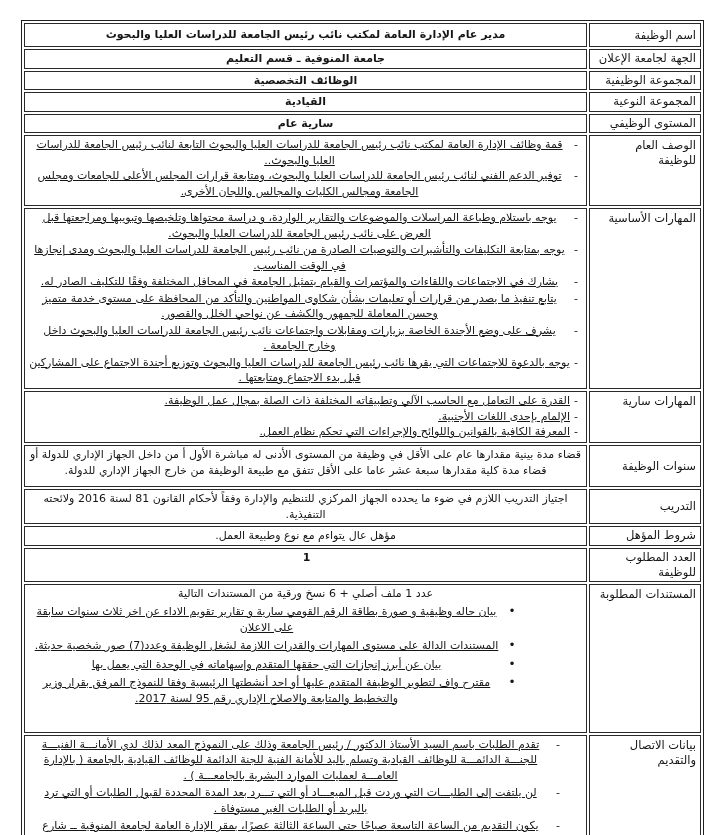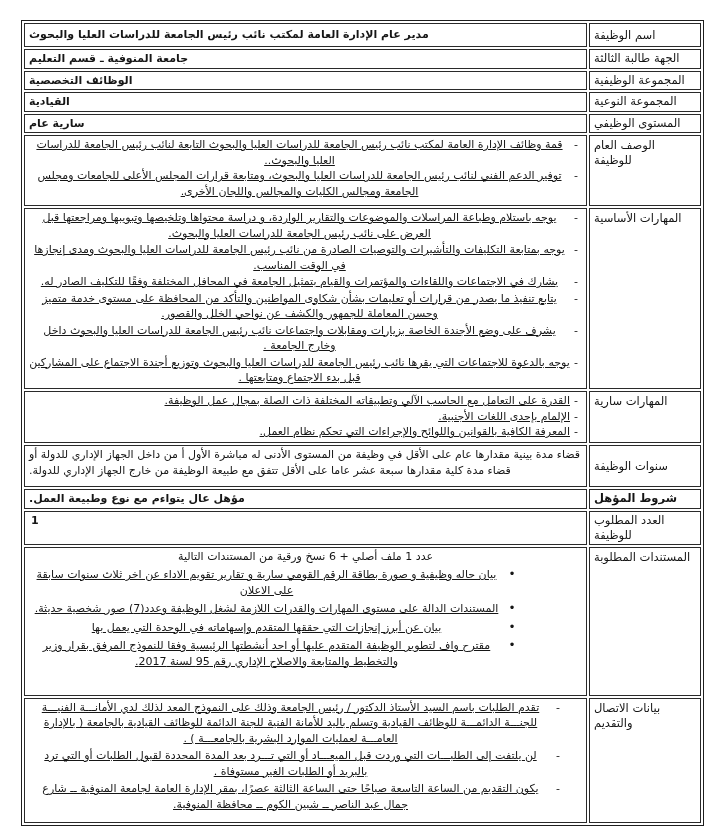--- a/index.html
+++ b/index.html
@@ -31,43 +31,43 @@
   col.col-label { width: 112px; }
   td {
     border: 1px solid #2a2a2a;
     padding: 1px 4px;
     vertical-align: middle;
     overflow: hidden;
   }
   .label-cell {
     font-size: 11.5px;
     line-height: 15px;
-    text-align: left;
+    text-align: right;
     color: #141414;
   }
   .value-cell {
     font-size: 11px;
     line-height: 15.5px;
     color: #161616;
   }
-  .value-text { text-align: left; }
+  .value-text { text-align: center; }
   
   .row-job-title .value-text,
   .row-advertiser .value-text,
   .row-job-group .value-text,
   .row-type-group .value-text,
   .row-job-level .value-text,
   .row-required-count .value-text { font-weight: bold; }
   
   .row-job-title td { height: 20px; }
   .row-advertiser td, .row-job-group td,
   .row-type-group td, .row-job-level td { height: 14px; }
   .row-experience td { height: 38px; }
   .row-training td { height: 29px; }
-  .row-qualification td { height: 12px; font-weight: bold; }
+  .row-qualification td { height: 12px; }
   .row-required-count td { height: 28px; }
   .row-documents td { height: 144px; }
   .row-contact td { height: 120px; }
   .row-description td { height: 66px; }
   .row-core-skills td { height: 176px; }
   .row-technical-skills td { height: 47px; }
   
   .row-description .label-cell,
   .row-core-skills .label-cell,
   .row-technical-skills .label-cell,
@@ -117,21 +117,21 @@
       <col class="col-value">
     </colgroup>
     <tbody id="rows-body">
         <tr class="row-job-title">
           <td class="label-cell">اسم الوظيفة</td>
           <td class="value-cell">
             <div class="value-text">مدير عام الإدارة العامة لمكتب نائب رئيس الجامعة للدراسات العليا والبحوث</div>
           </td>
         </tr>
         <tr class="row-advertiser">
-          <td class="label-cell">الجهة طالبة الثالثة</td>
+          <td class="label-cell">الجهة لجامعة الإعلان</td>
           <td class="value-cell">
             <div class="value-text">جامعة المنوفية ـ قسم التعليم</div>
           </td>
         </tr>
         <tr class="row-job-group">
           <td class="label-cell">المجموعة الوظيفية</td>
           <td class="value-cell">
             <div class="value-text">الوظائف التخصصية</div>
           </td>
         </tr>
@@ -203,20 +203,26 @@
             <div class="list-item">
               <span class="list-marker">-</span>
               <span class="item-text">المعرفة الكافية بالقوانين واللوائح والإجراءات التي تحكم نظام العمل.</span>
             </div>
           </td>
         </tr>
         <tr class="row-experience">
           <td class="label-cell">سنوات الوظيفة</td>
           <td class="value-cell">
             <div class="value-text">قضاء مدة بينية مقدارها عام على الأقل في وظيفة من المستوى الأدنى له مباشرة الأول أ من داخل الجهاز الإداري للدولة أو قضاء مدة كلية مقدارها سبعة عشر عاما على الأقل تتفق مع طبيعة الوظيفة من خارج الجهاز الإداري للدولة.</div>
+          </td>
+        </tr>
+        <tr class="row-training">
+          <td class="label-cell">التدريب</td>
+          <td class="value-cell">
+            <div class="value-text">اجتياز التدريب اللازم في ضوء ما يحدده الجهاز المركزي للتنظيم والإدارة وفقاً لأحكام القانون 81 لسنة 2016 ولائحته التنفيذية.</div>
           </td>
         </tr>
         <tr class="row-qualification">
           <td class="label-cell">شروط المؤهل</td>
           <td class="value-cell">
             <div class="value-text">مؤهل عال يتواءم مع نوع وطبيعة العمل.</div>
           </td>
         </tr>
         <tr class="row-required-count">
           <td class="label-cell">العدد المطلوب للوظيفة</td>

